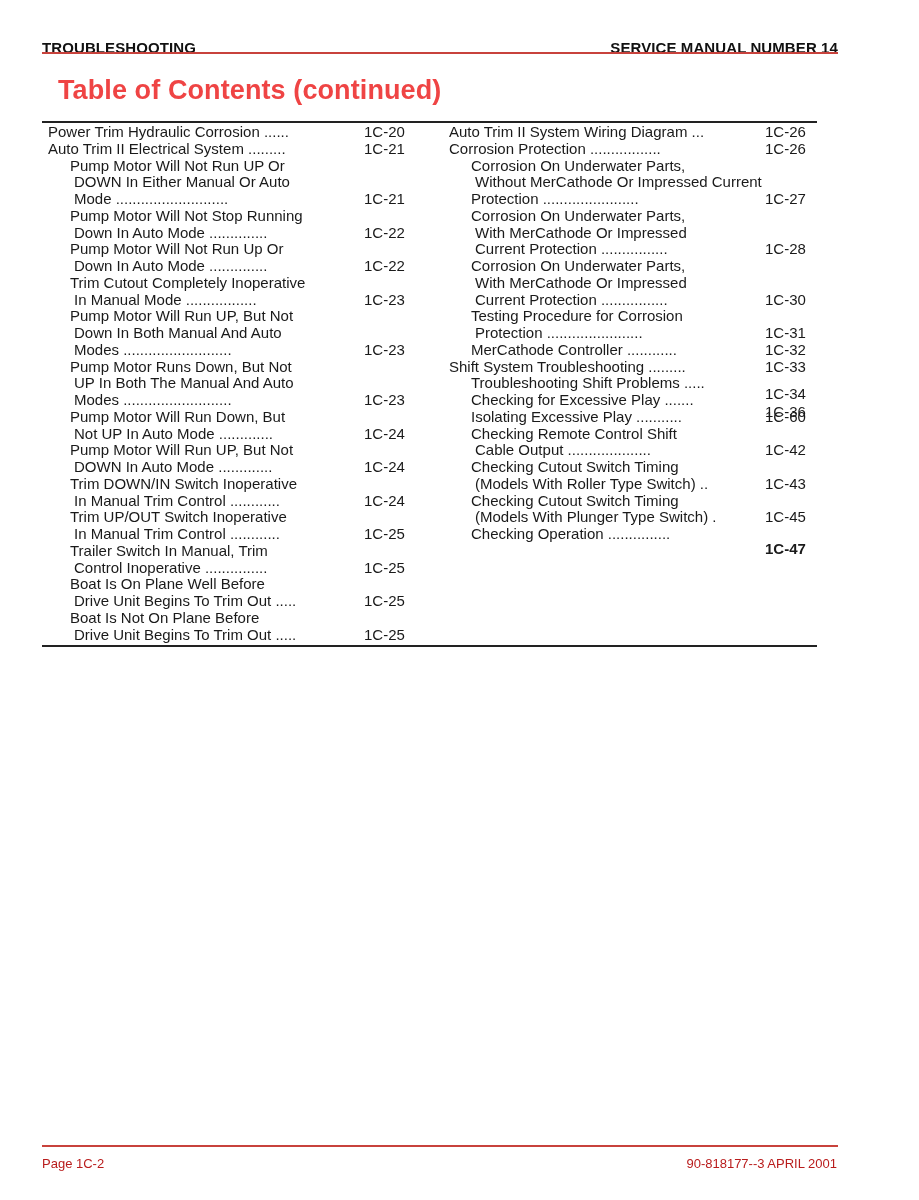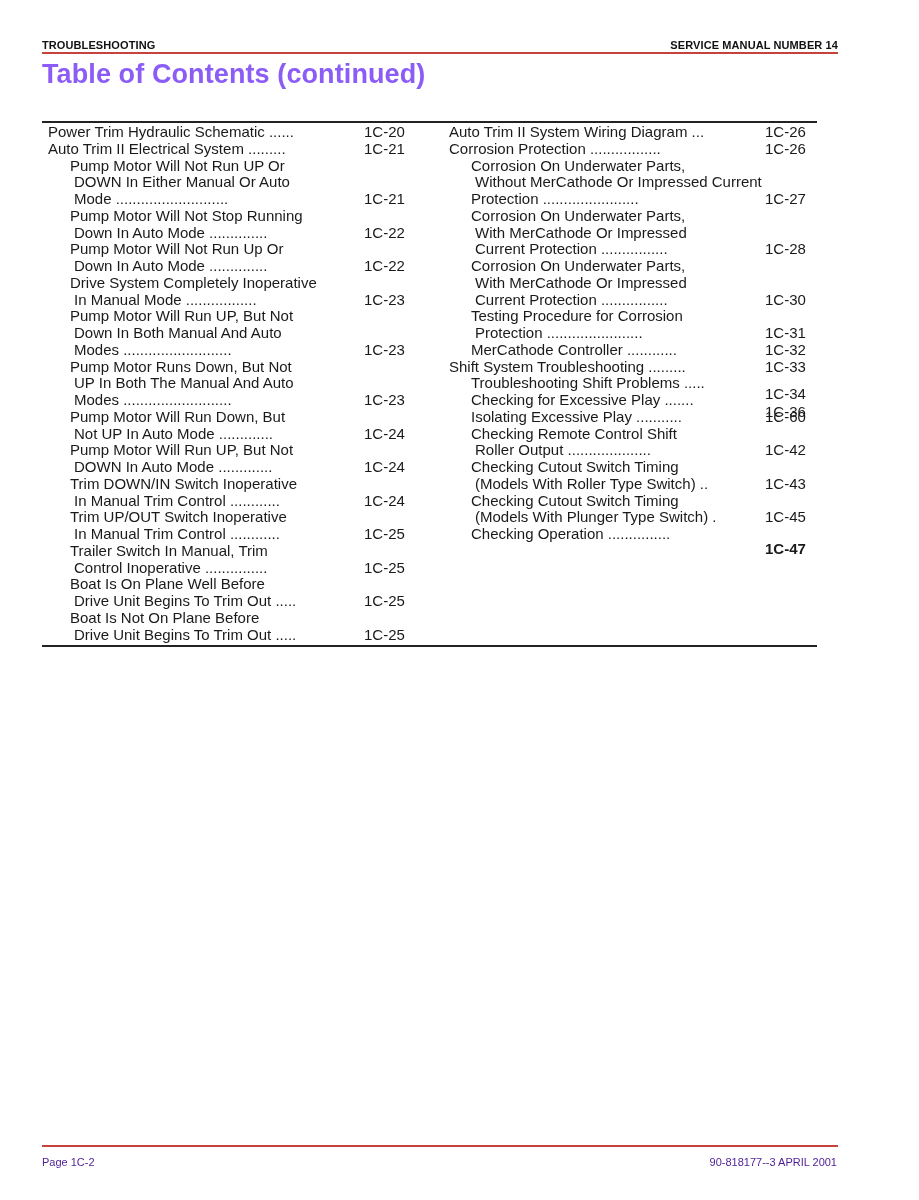--- a/index.html
+++ b/index.html
@@ -1,67 +1,67 @@
 <!DOCTYPE html>
 <html><head>
 <meta charset="utf-8">
 <style>
   html, body { margin: 0; padding: 0; background: #ffffff; }
   body {
     width: 919px; height: 1200px; position: relative; overflow: hidden;
     font-family: "Liberation Sans", sans-serif; color: #1a1a1a;
   }
   .hdr-left, .hdr-right {
-    position: absolute; top: 39px; font-size: 11px; font-weight: bold;
+    position: absolute; top: 39px; font-size: 15px; font-weight: bold;
     letter-spacing: 0.1px; color: #111;
   }
   .hdr-left { left: 42px; }
   .hdr-right { right: 81px; }
   .red-rule {
     position: absolute; left: 42px; width: 796px; height: 2px; background: #c8423c;
   }
   .title {
     position: absolute; left: 42px; top: 59px; font-size: 27px; font-weight: bold;
-    color: #8b5cf6; margin: 0; letter-spacing: 0.1px;
+    color: #ef4444; margin: 16px; letter-spacing: 0.1px;
   }
   .black-rule {
     position: absolute; left: 42px; width: 775px; height: 1.5px; background: #222;
   }
   .col {
     position: absolute; top: 124px; width: 362px;
   }
   .col.left { left: 48px; }
   .col.right { left: 449px; }
   .entry { position: relative; font-size: 15px; line-height: 16.75px; }
   .entry .line { display: block; white-space: nowrap; position: relative; }
   .entry .pg {
     position: absolute; right: 0; top: 0; width: 46px; text-align: left;
   }
   .ind1 { padding-left: 22px; }
   .ind2 { padding-left: 4px; }
   .footer-left, .footer-right {
-    position: absolute; top: 1156px; font-size: 11px; color: #4c1d95;
+    position: absolute; top: 1156px; font-size: 13px; color: #b91c1c;
   }
   .footer-left { left: 42px; }
   .footer-right { right: 82px; }
 </style>
 </head>
 <body>
 
 <div class="hdr-left">TROUBLESHOOTING</div>
 <div class="hdr-right">SERVICE MANUAL NUMBER 14</div>
 <div class="red-rule" style="top:52px;"></div>
 
 <h1 class="title">Table of Contents (continued)</h1>
 
 <div class="black-rule" style="top:121px;"></div>
 
 <div class="col left" id="col-left">
     <div class="entry">
-      <span class="line">Power Trim Hydraulic Schematic ......</span>
+      <span class="line">Power Trim Hydraulic Corrosion ......</span>
       <span class="pg" style="top: 0px;">1C-20</span>
     </div>
     <div class="entry">
       <span class="line">Auto Trim II Electrical System .........</span>
       <span class="pg" style="top: 0px;">1C-21</span>
     </div>
     <div class="entry ind1">
       <span class="line">Pump Motor Will Not Run UP Or</span>
       <span class="line ind2">DOWN In Either Manual Or Auto</span>
       <span class="line ind2">Mode ...........................</span>
@@ -71,21 +71,21 @@
       <span class="line">Pump Motor Will Not Stop Running</span>
       <span class="line ind2">Down In Auto Mode  ..............</span>
       <span class="pg" style="top: 16.75px;">1C-22</span>
     </div>
     <div class="entry ind1">
       <span class="line">Pump Motor Will Not Run Up Or</span>
       <span class="line ind2">Down In Auto Mode  ..............</span>
       <span class="pg" style="top: 16.75px;">1C-22</span>
     </div>
     <div class="entry ind1">
-      <span class="line">Drive System Completely Inoperative</span>
+      <span class="line">Trim Cutout Completely Inoperative</span>
       <span class="line ind2">In Manual Mode  .................</span>
       <span class="pg" style="top: 16.75px;">1C-23</span>
     </div>
     <div class="entry ind1">
       <span class="line">Pump Motor Will Run UP, But Not</span>
       <span class="line ind2">Down In Both Manual And Auto</span>
       <span class="line ind2">Modes ..........................</span>
       <span class="pg" style="top: 33.5px;">1C-23</span>
     </div>
     <div class="entry ind1">
@@ -177,21 +177,21 @@
     <div class="entry ind1">
       <span class="line">Checking for Excessive Play  .......</span>
       <span class="pg" style="top: 0px; margin-top: 12px;">1C-36</span>
     </div>
     <div class="entry ind1">
       <span class="line">Isolating Excessive Play  ...........</span>
       <span class="pg" style="top: 0px;">1C-60</span>
     </div>
     <div class="entry ind1">
       <span class="line">Checking Remote Control Shift</span>
-      <span class="line ind2">Roller Output  ....................</span>
+      <span class="line ind2">Cable Output  ....................</span>
       <span class="pg" style="top: 16.75px;">1C-42</span>
     </div>
     <div class="entry ind1">
       <span class="line">Checking Cutout Switch Timing</span>
       <span class="line ind2">(Models With Roller Type Switch)  ..</span>
       <span class="pg" style="top: 16.75px;">1C-43</span>
     </div>
     <div class="entry ind1">
       <span class="line">Checking Cutout Switch Timing</span>
       <span class="line ind2">(Models With Plunger Type Switch) .</span>

